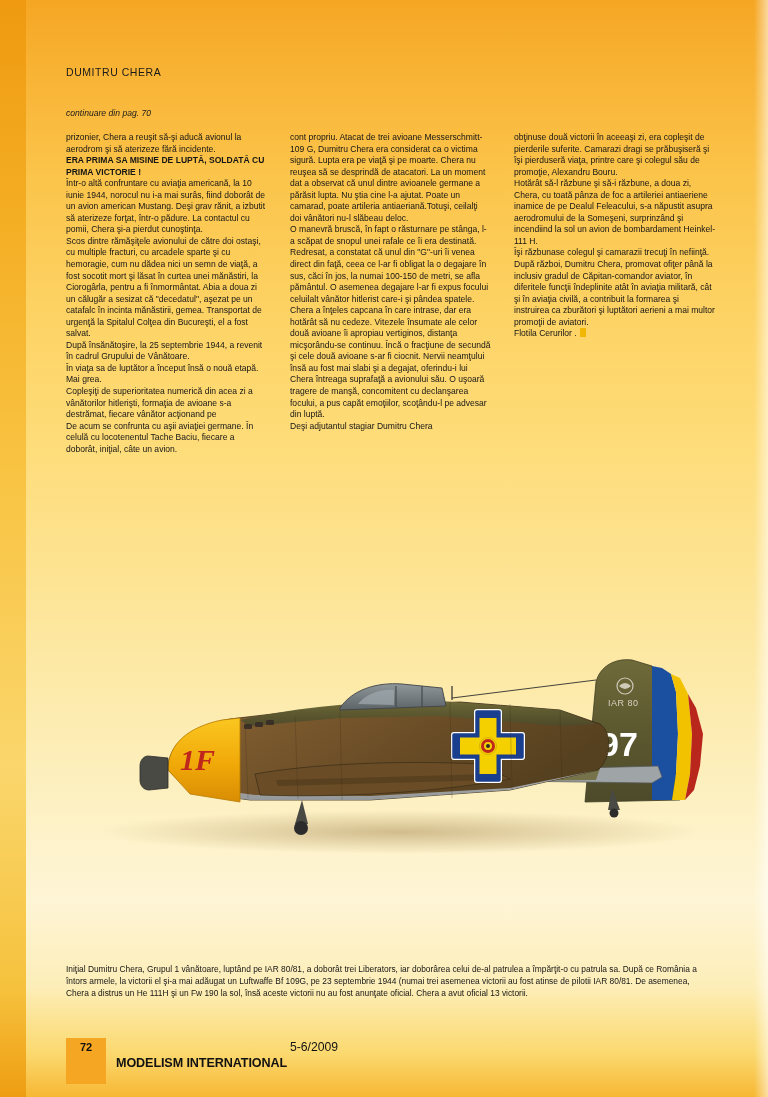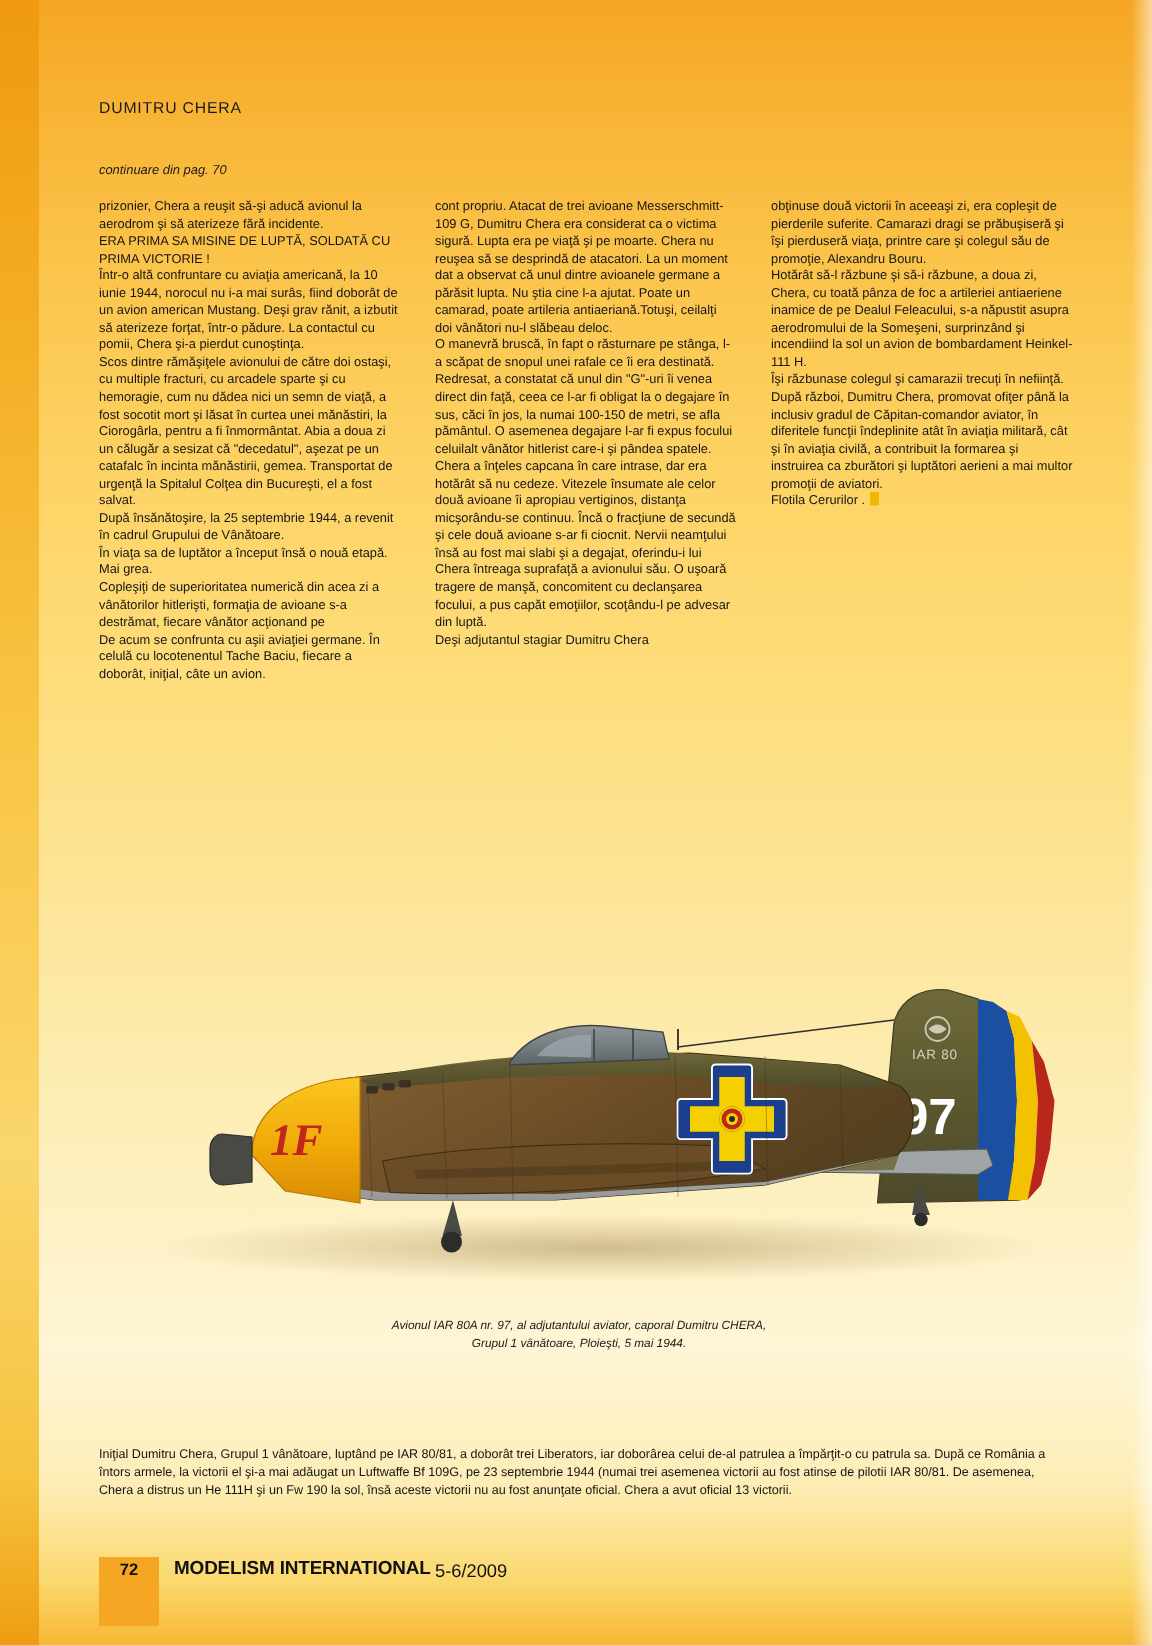--- a/index.html
+++ b/index.html
@@ -82,21 +82,21 @@
   }
   .col {
     width: 201px;
     font-size: 8.55px;
     line-height: 11.55px;
     color: #151515;
     text-align: left;
   }
   .col p { margin: 0; }
   .col p.caps {
-    font-weight: 400;
+    font-weight: 700;
   }
 
   
   .art-wrap {
     position: absolute;
     left: 40px; top: 574px;
     width: 700px; height: 300px; text-align: right;
   }
   .plane-svg { display:block; }
 
@@ -139,21 +139,21 @@
     justify-content: center;
     padding-top: 3px;
   }
   .page-num {
     font-size: 11px;
     color: #111;
     font-weight: 700;
   }
   .footer-title {
     position: absolute;
-    left: 50px; top: 0;
+    left: 50px; top: 18px;
     font-size: 12.6px;
     font-weight: bold;
     letter-spacing: -0.1px;
     color: #111;
   }
   .footer-issue {
     position: absolute;
     left: 224px; top: 2px;
     font-size: 12.2px;
     color: #111;
@@ -309,24 +309,20 @@
       </g>
 
       <line x1="412" y1="124" x2="556" y2="106" stroke="#2c2c2c" stroke-width="0.9"></line>
       <line x1="412" y1="126" x2="412" y2="112" stroke="#2c2c2c" stroke-width="1.2"></line>
 
       <circle cx="585" cy="112" r="8" fill="none" stroke="#cfcab8" stroke-width="1.2"></circle>
       <path d="M579,112 q6,-6 12,0 q-6,6 -12,0 Z" fill="#cfcab8"></path>
     </svg>
   </div>
 
-  <div class="art-caption">
-    <div>Avionul IAR 80A nr. 97, al adjutantului aviator, caporal Dumitru CHERA,</div>
-    <div>Grupul 1 vânătoare, Ploieşti, 5 mai 1944.</div>
-  </div>
 
   <div class="bottom-note">
     <p>Iniţial Dumitru Chera, Grupul 1 vânătoare, luptând pe IAR 80/81, a doborât trei Liberators, iar doborârea celui de-al patrulea a împărţit-o cu patrula sa. După ce România a întors armele, la victorii el şi-a mai adăugat un Luftwaffe Bf 109G, pe 23 septembrie 1944 (numai trei asemenea victorii au fost atinse de pilotii IAR 80/81. De asemenea, Chera a distrus un He 111H şi un Fw 190 la sol, însă aceste victorii nu au fost anunţate oficial. Chera a avut oficial 13 victorii.</p>
   </div>
 
   <div class="footer-block">
     <div class="page-num-box">
       <span class="page-num">72</span>
     </div>
     <div class="footer-title">MODELISM INTERNATIONAL</div>

